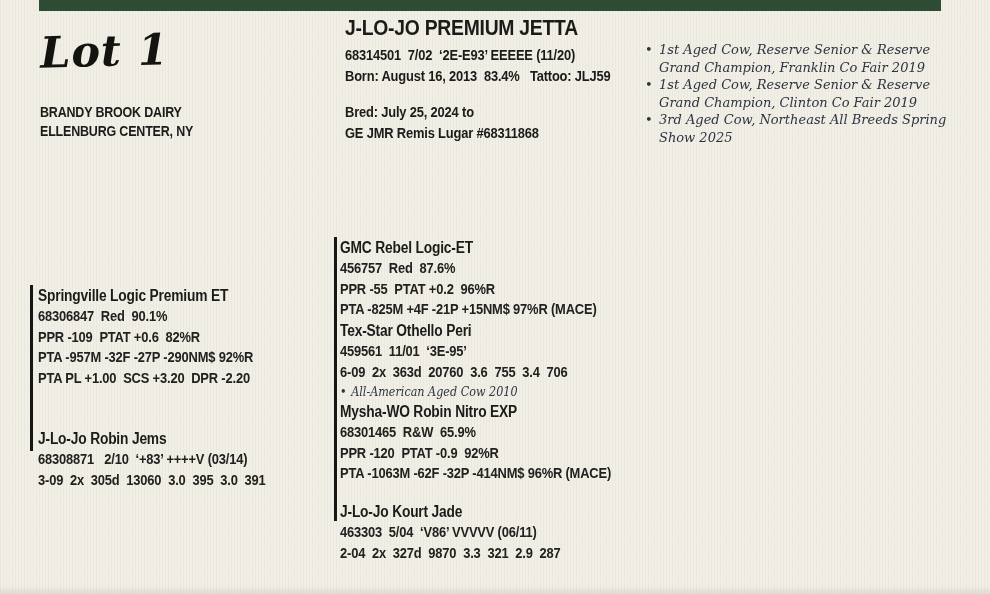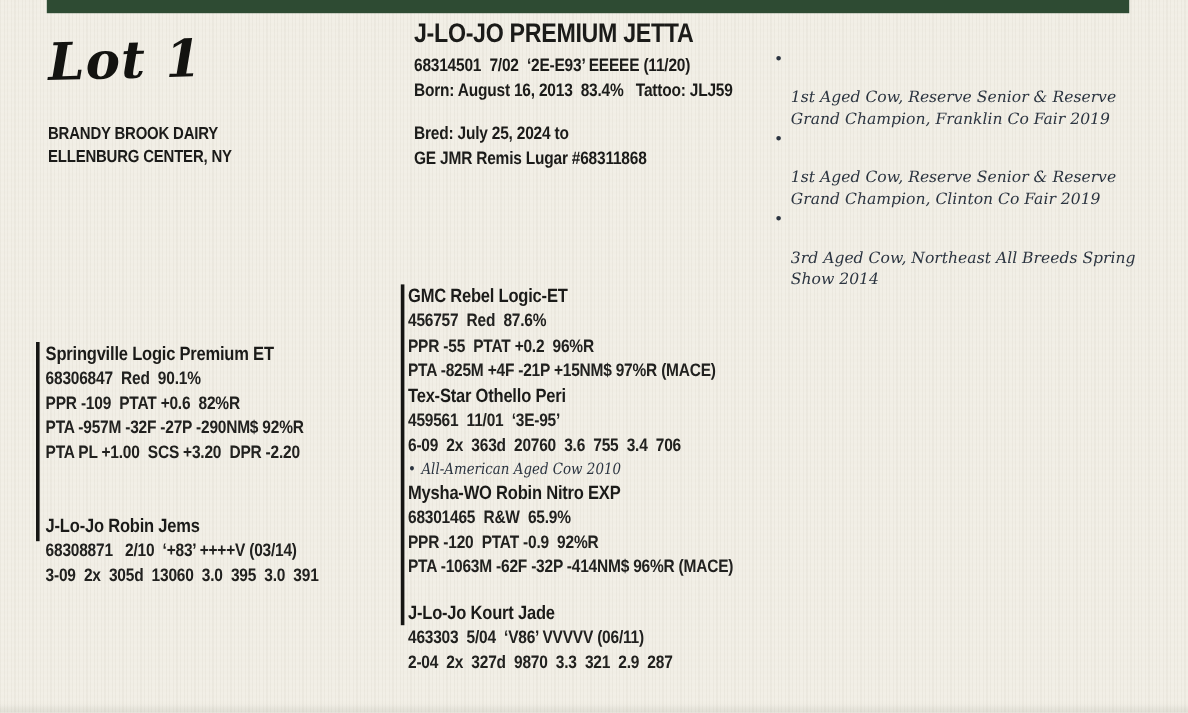--- a/index.html
+++ b/index.html
@@ -34,21 +34,21 @@
   .animal { position:absolute; left:345px; top:16px; white-space:nowrap; }
   .animal h1 { font-size:22.5px; line-height:24px; font-weight:700; margin-bottom:4px; letter-spacing:-0.3px; }
   .dataline { font-size:15px; line-height:21px; font-weight:700; }
   .spacer { height:15px; }
 
   .awards { position:absolute; left:645px; top:41px; width:312px; list-style:none;
     font-family:"DejaVu Serif", serif; font-style:italic; font-size:13px; line-height:17.5px;
     color:#2b3440; }
   .awards li { display:flex; }
   .awards .blt { width:14px; flex:0 0 14px; }
-  .awards .txt { width:292px;margin-top:32px; }
+  .awards .txt { width:292px; }
 
   .bracket { position:absolute; width:3px; background:#161614; }
   .bracket-left  { left:30px;  top:285px; height:166px; }
   .bracket-right { left:334px; top:237px; height:284px; }
 
   .ped { position:absolute; white-space:nowrap; }
   .ped-name { font-size:16px; line-height:21px; font-weight:700; letter-spacing:-0.2px; }
   .ped-line { font-size:15px; line-height:20.5px; font-weight:700; color:#21211f; }
   .ped-note { display:flex; font-family:"DejaVu Serif", serif; font-style:italic; font-weight:400;
     font-size:13px; line-height:19px; color:#2b3440; letter-spacing:0; }
@@ -88,21 +88,21 @@
     <li>
       <span class="blt">•</span>
       <span class="txt">1st Aged Cow, Reserve Senior &amp; Reserve Grand Champion, Franklin Co Fair 2019</span>
     </li>
     <li>
       <span class="blt">•</span>
       <span class="txt">1st Aged Cow, Reserve Senior &amp; Reserve Grand Champion, Clinton Co Fair 2019</span>
     </li>
     <li>
       <span class="blt">•</span>
-      <span class="txt">3rd Aged Cow, Northeast All Breeds Spring Show 2014</span>
+      <span class="txt">3rd Aged Cow, Northeast All Breeds Spring Show 2025</span>
     </li>
   </ul>
 
   <div class="bracket bracket-left"></div>
   <div class="bracket bracket-right"></div>
 
   <div class="ped cond p-sire">
     <div class="ped-name">Springville Logic Premium ET</div>
     <div class="ped-line">68306847&nbsp;&nbsp;Red&nbsp;&nbsp;90.1%</div>
     <div class="ped-line">PPR -109&nbsp; PTAT +0.6&nbsp; 82%R</div>

